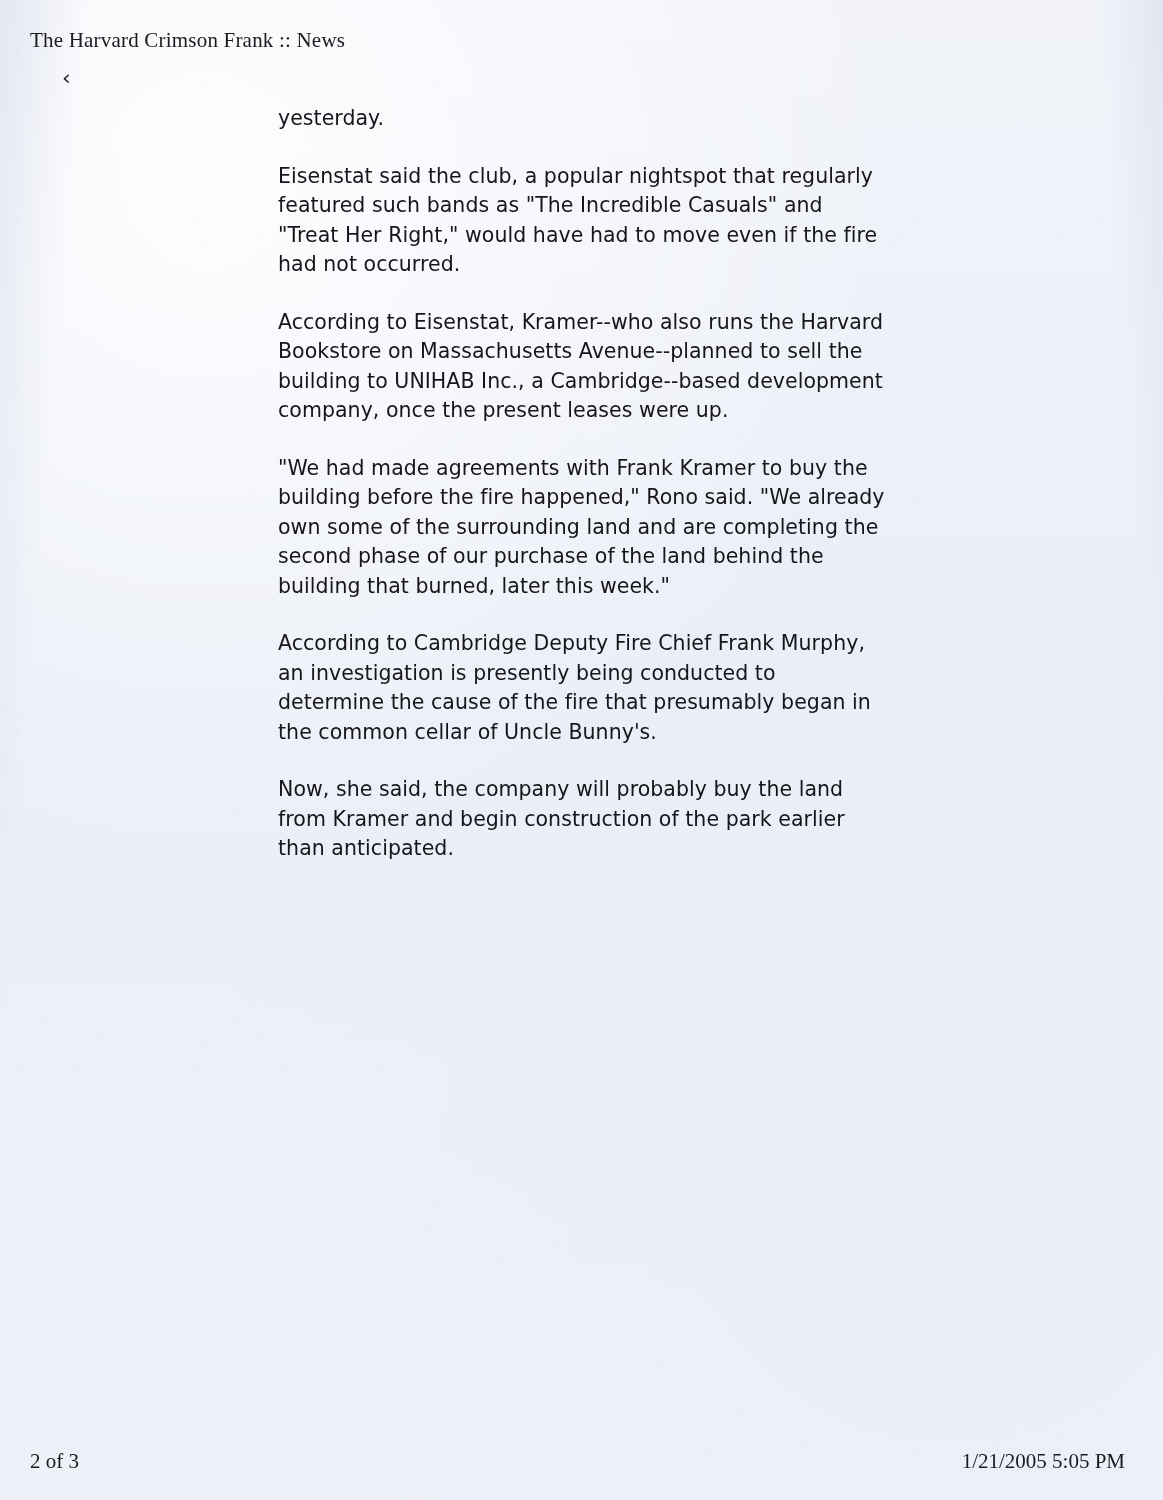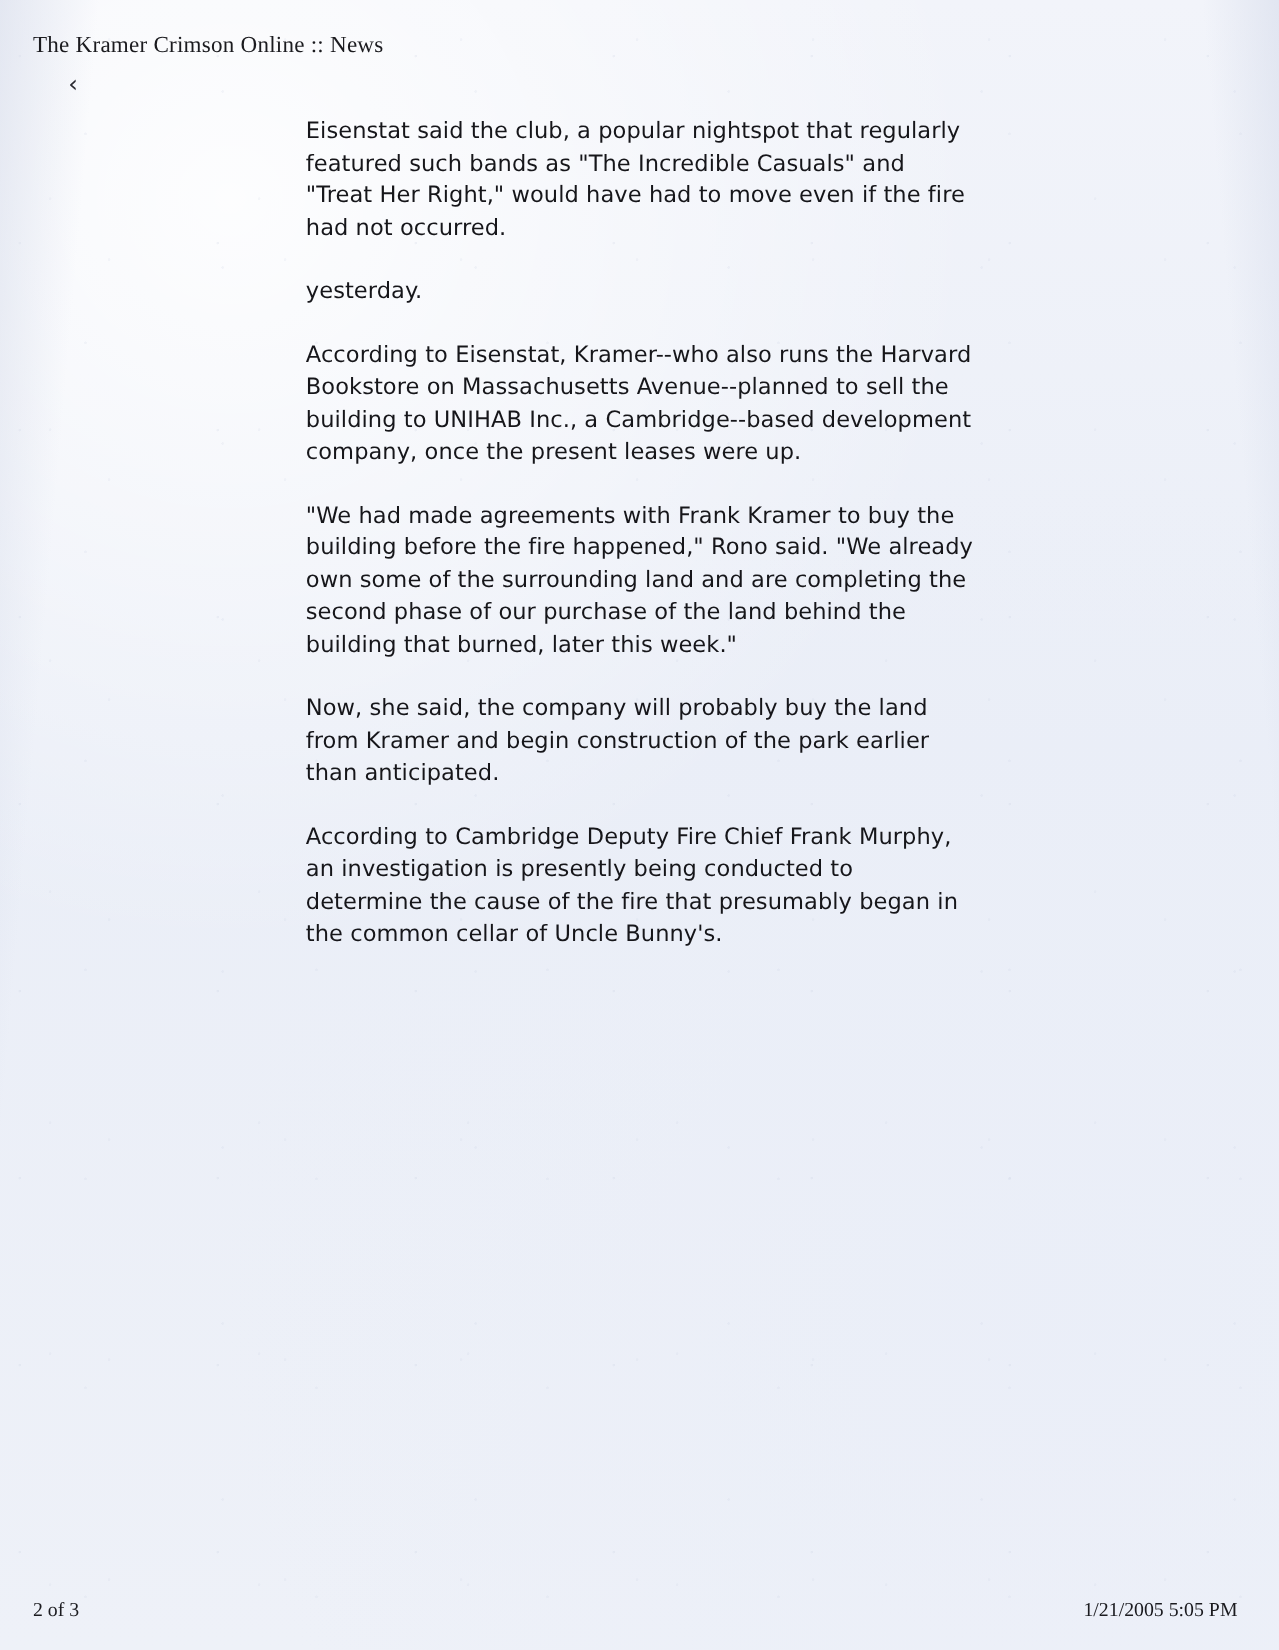--- a/index.html
+++ b/index.html
@@ -93,46 +93,46 @@
   .footer {
     position: absolute;
     bottom: 26px;
     left: 0;
     width: 1163px;
     display: flex;
     justify-content: space-between;
     padding: 0 30px;
     box-sizing: border-box;
     font-family: "Liberation Serif", serif;
-    font-size: 18px;
+    font-size: 21px;
     color: #1b1b1f;
   }
   .footer .right {
     padding-right: 8px;
   }
 </style>
 </head>
 <body>
 
 <div class="page">
   <div class="speckle"></div>
   <div class="edge-shade"></div>
 
   <div class="header">
-    <div class="left">The Kramer Crimson Online :: News</div>
+    <div class="left">The Harvard Crimson Frank :: News</div>
   </div>
 
   <div class="tick">‹</div>
 
   <div class="content">
+    <p>yesterday.</p>
     <p>Eisenstat said the club, a popular nightspot that regularly featured such bands as "The Incredible Casuals" and "Treat Her Right," would have had to move even if the fire had not occurred.</p>
-    <p>yesterday.</p>
     <p>According to Eisenstat, Kramer--who also runs the Harvard Bookstore on Massachusetts Avenue--planned to sell the building to UNIHAB Inc., a Cambridge--based development company, once the present leases were up.</p>
     <p>"We had made agreements with Frank Kramer to buy the building before the fire happened," Rono said. "We already own some of the surrounding land and are completing the second phase of our purchase of the land behind the building that burned, later this week."</p>
+    <p>According to Cambridge Deputy Fire Chief Frank Murphy, an investigation is presently being conducted to determine the cause of the fire that presumably began in the common cellar of Uncle Bunny's.</p>
     <p>Now, she said, the company will probably buy the land from Kramer and begin construction of the park earlier than anticipated.</p>
-    <p>According to Cambridge Deputy Fire Chief Frank Murphy, an investigation is presently being conducted to determine the cause of the fire that presumably began in the common cellar of Uncle Bunny's.</p>
   </div>
 
   <div class="footer">
     <div class="left">2 of 3</div>
     <div class="right">1/21/2005 5:05 PM</div>
   </div>
 </div>
 
 </body></html>

